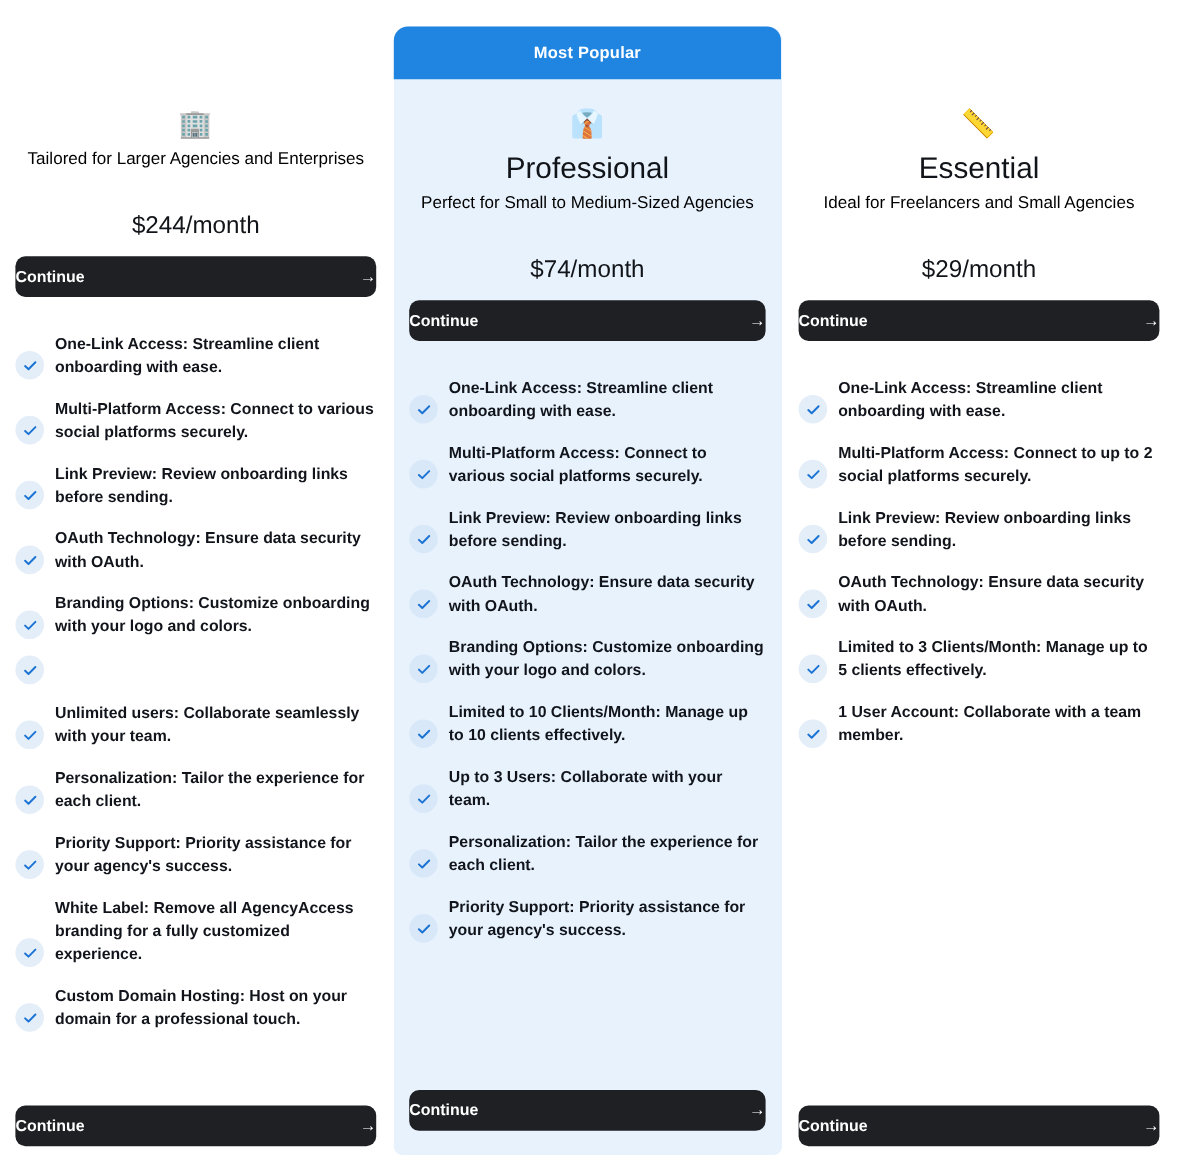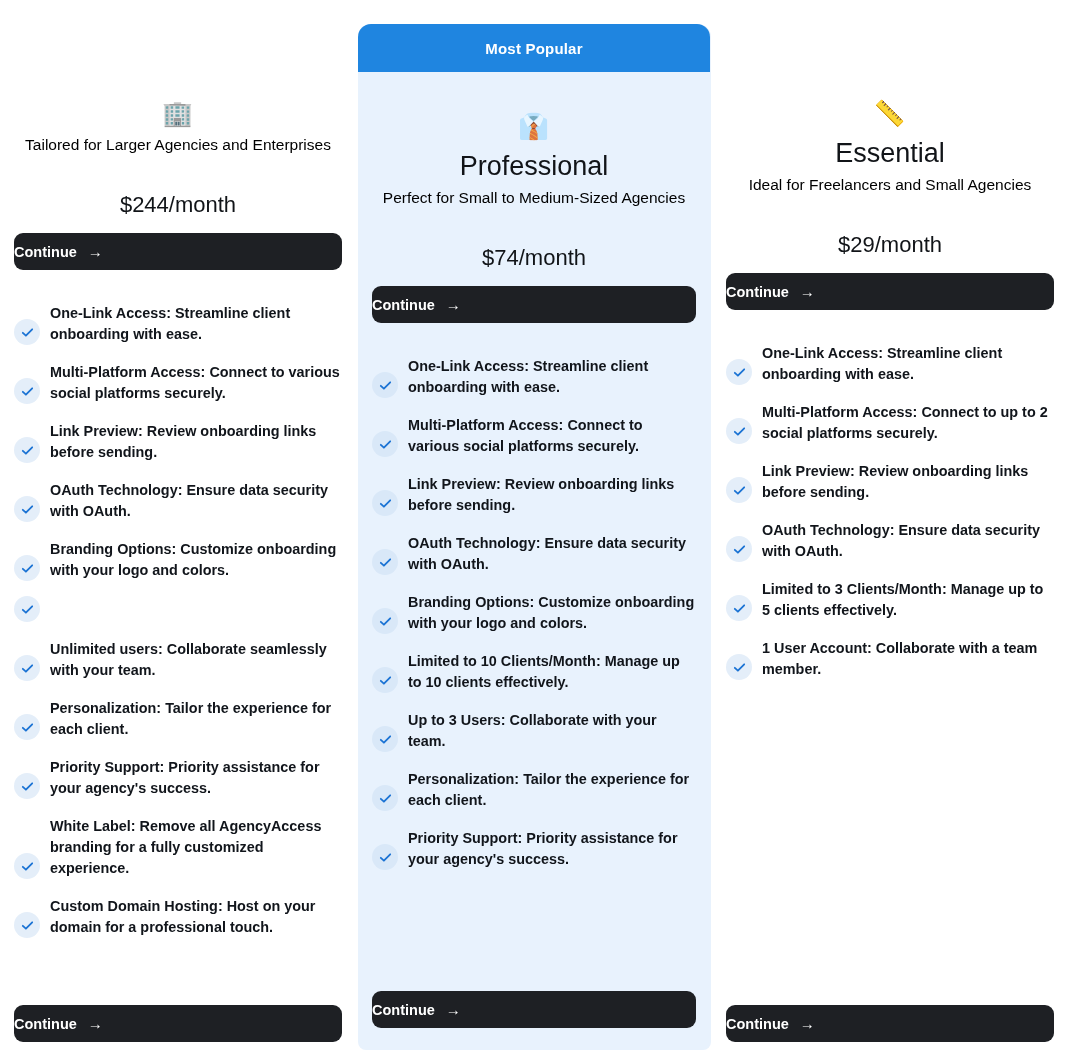--- a/index.html
+++ b/index.html
@@ -34,21 +34,20 @@
     display: flex;
     flex-direction: column;
     flex: 1 1 auto;
     padding: 0 14px;
   }
 
   
   .plan.featured {
     width: 356px;
     background: transparent;
-    gap: 13px;
   }
   .plan.featured .card-bg {
     position: absolute;
     left: 2px;
     top: 24px;
     width: 353px;
     height: 1026px;
     background: #e8f2fd;
     border-radius: 13px 13px 8px 8px;
     z-index: 0;
@@ -116,21 +115,21 @@
     width: 100%;
     background: #1e2024;
     border: none;
     border-radius: 9px;
     color: #ffffff;
     font-family: "Liberation Sans", sans-serif;
     font-size: 14.5px;
     font-weight: bold;
     display: flex;
     align-items: center;
-    justify-content: flex-start;
+    justify-content: space-between;
     gap: 11px;
     cursor: pointer;
   }
   .continue-btn .arrow { font-size: 15px; font-weight: normal; }
 
   
   .features {
     list-style: none;
     margin-top: 32px;
     flex: 1 1 auto;

